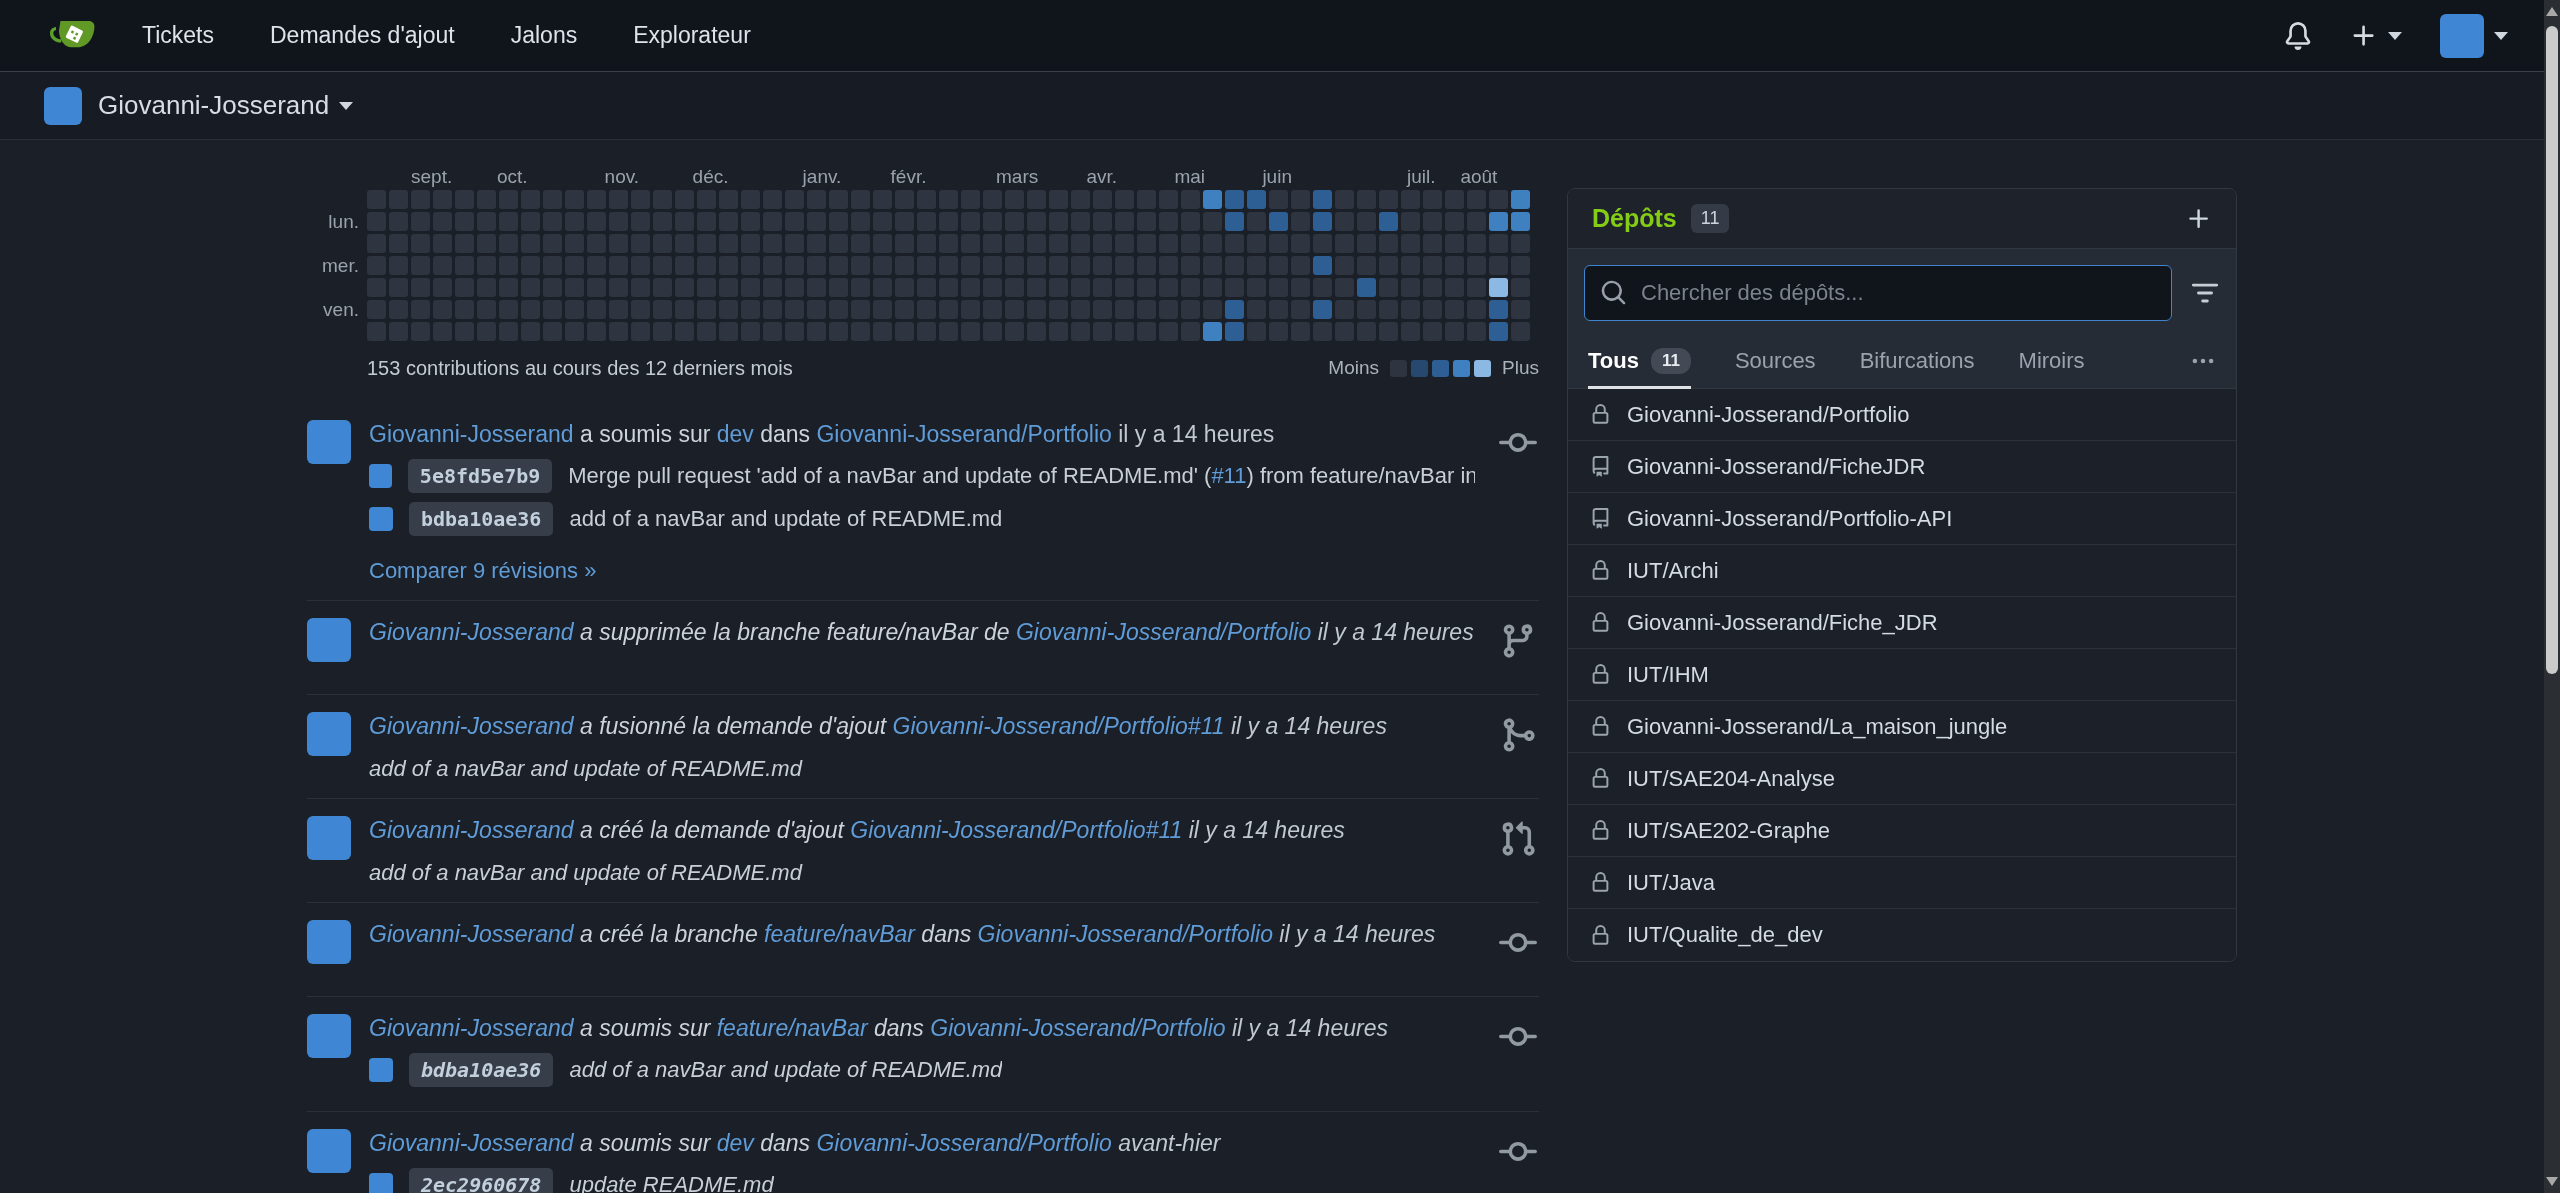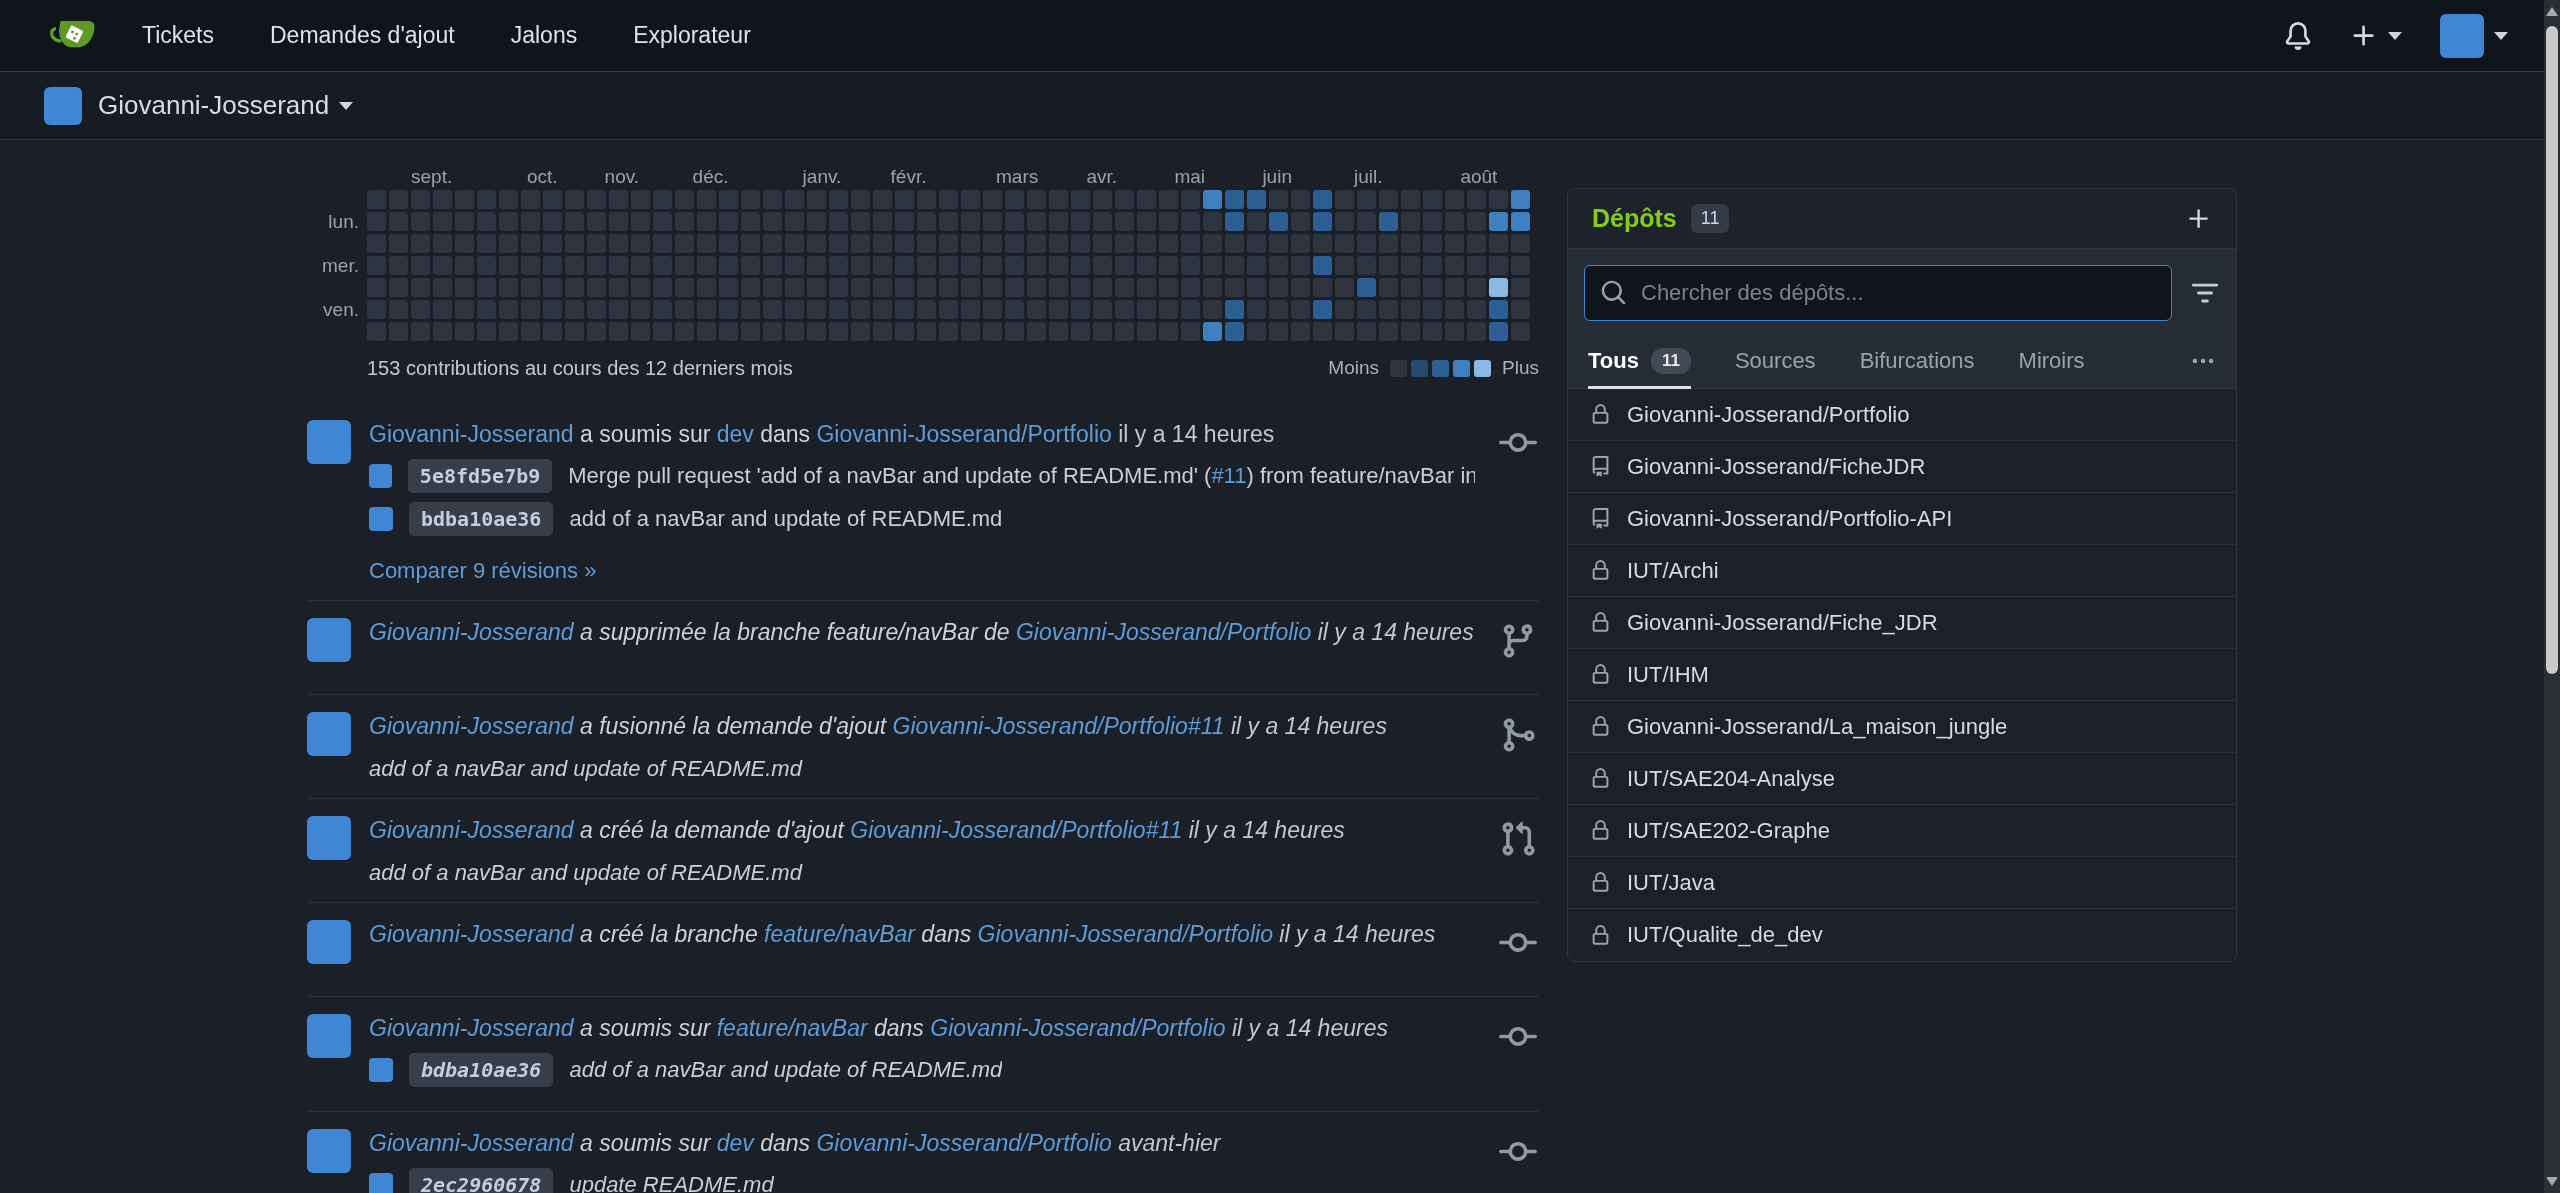--- a/index.html
+++ b/index.html
@@ -174,30 +174,30 @@
     <span class="userbar-name">Giovanni-Josserand</span>
     <span class="caret"></span>
   </div>
 
   <div class="container">
     <div class="left-col">
 
       <div class="heatmap">
         <div class="hm-months">
             <span class="hm-month" style="left: 44px;">sept.</span>
-            <span class="hm-month" style="left: 160px;">oct.</span>
+            <span class="hm-month" style="left: 130px;">oct.</span>
             <span class="hm-month" style="left: 237.6px;">nov.</span>
             <span class="hm-month" style="left: 325.6px;">déc.</span>
             <span class="hm-month" style="left: 435.6px;">janv.</span>
             <span class="hm-month" style="left: 523.6px;">févr.</span>
             <span class="hm-month" style="left: 629px;">mars</span>
             <span class="hm-month" style="left: 719.4px;">avr.</span>
             <span class="hm-month" style="left: 807.4px;">mai</span>
             <span class="hm-month" style="left: 895.4px;">juin</span>
-            <span class="hm-month" style="left: 987px; text-align: right;">juil.</span>
+            <span class="hm-month" style="left: 1040px; text-align: right;">juil.</span>
             <span class="hm-month" style="left: 1093.4px;">août</span>
           </div>
         <div class="hm-wrap">
           <div class="hm-days">
               <span class="hm-day" style="top: 22px;">lun.</span>
               <span class="hm-day" style="top: 66px;">mer.</span>
               <span class="hm-day" style="top: 110px;">ven.</span>
             </div>
           <div class="hm-grid">
               <div class="hm-cell"></div>

